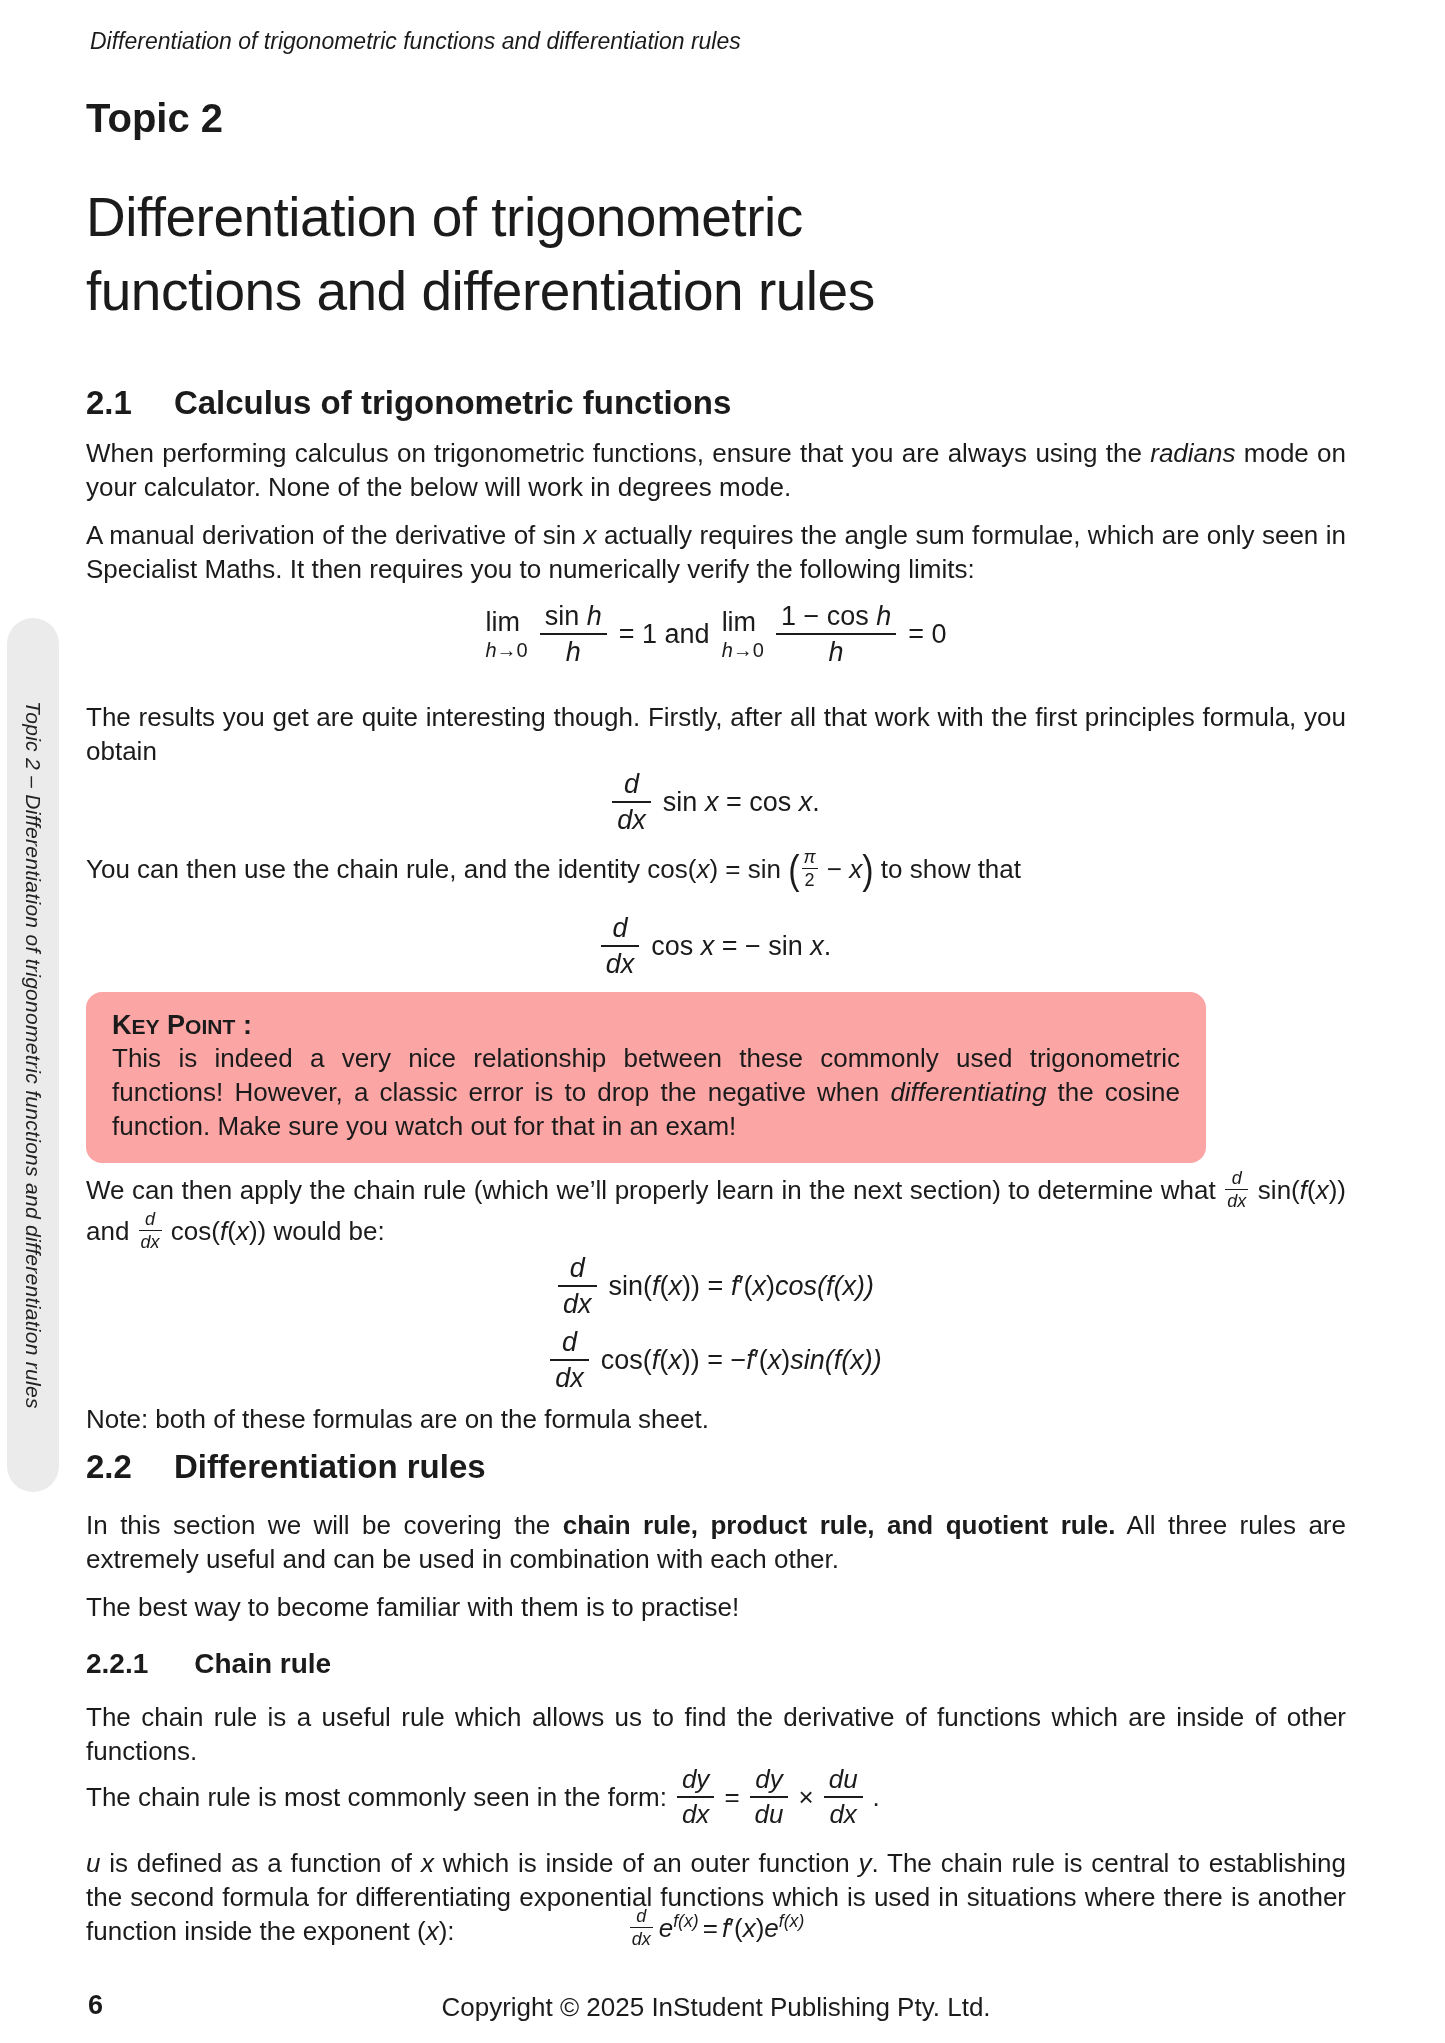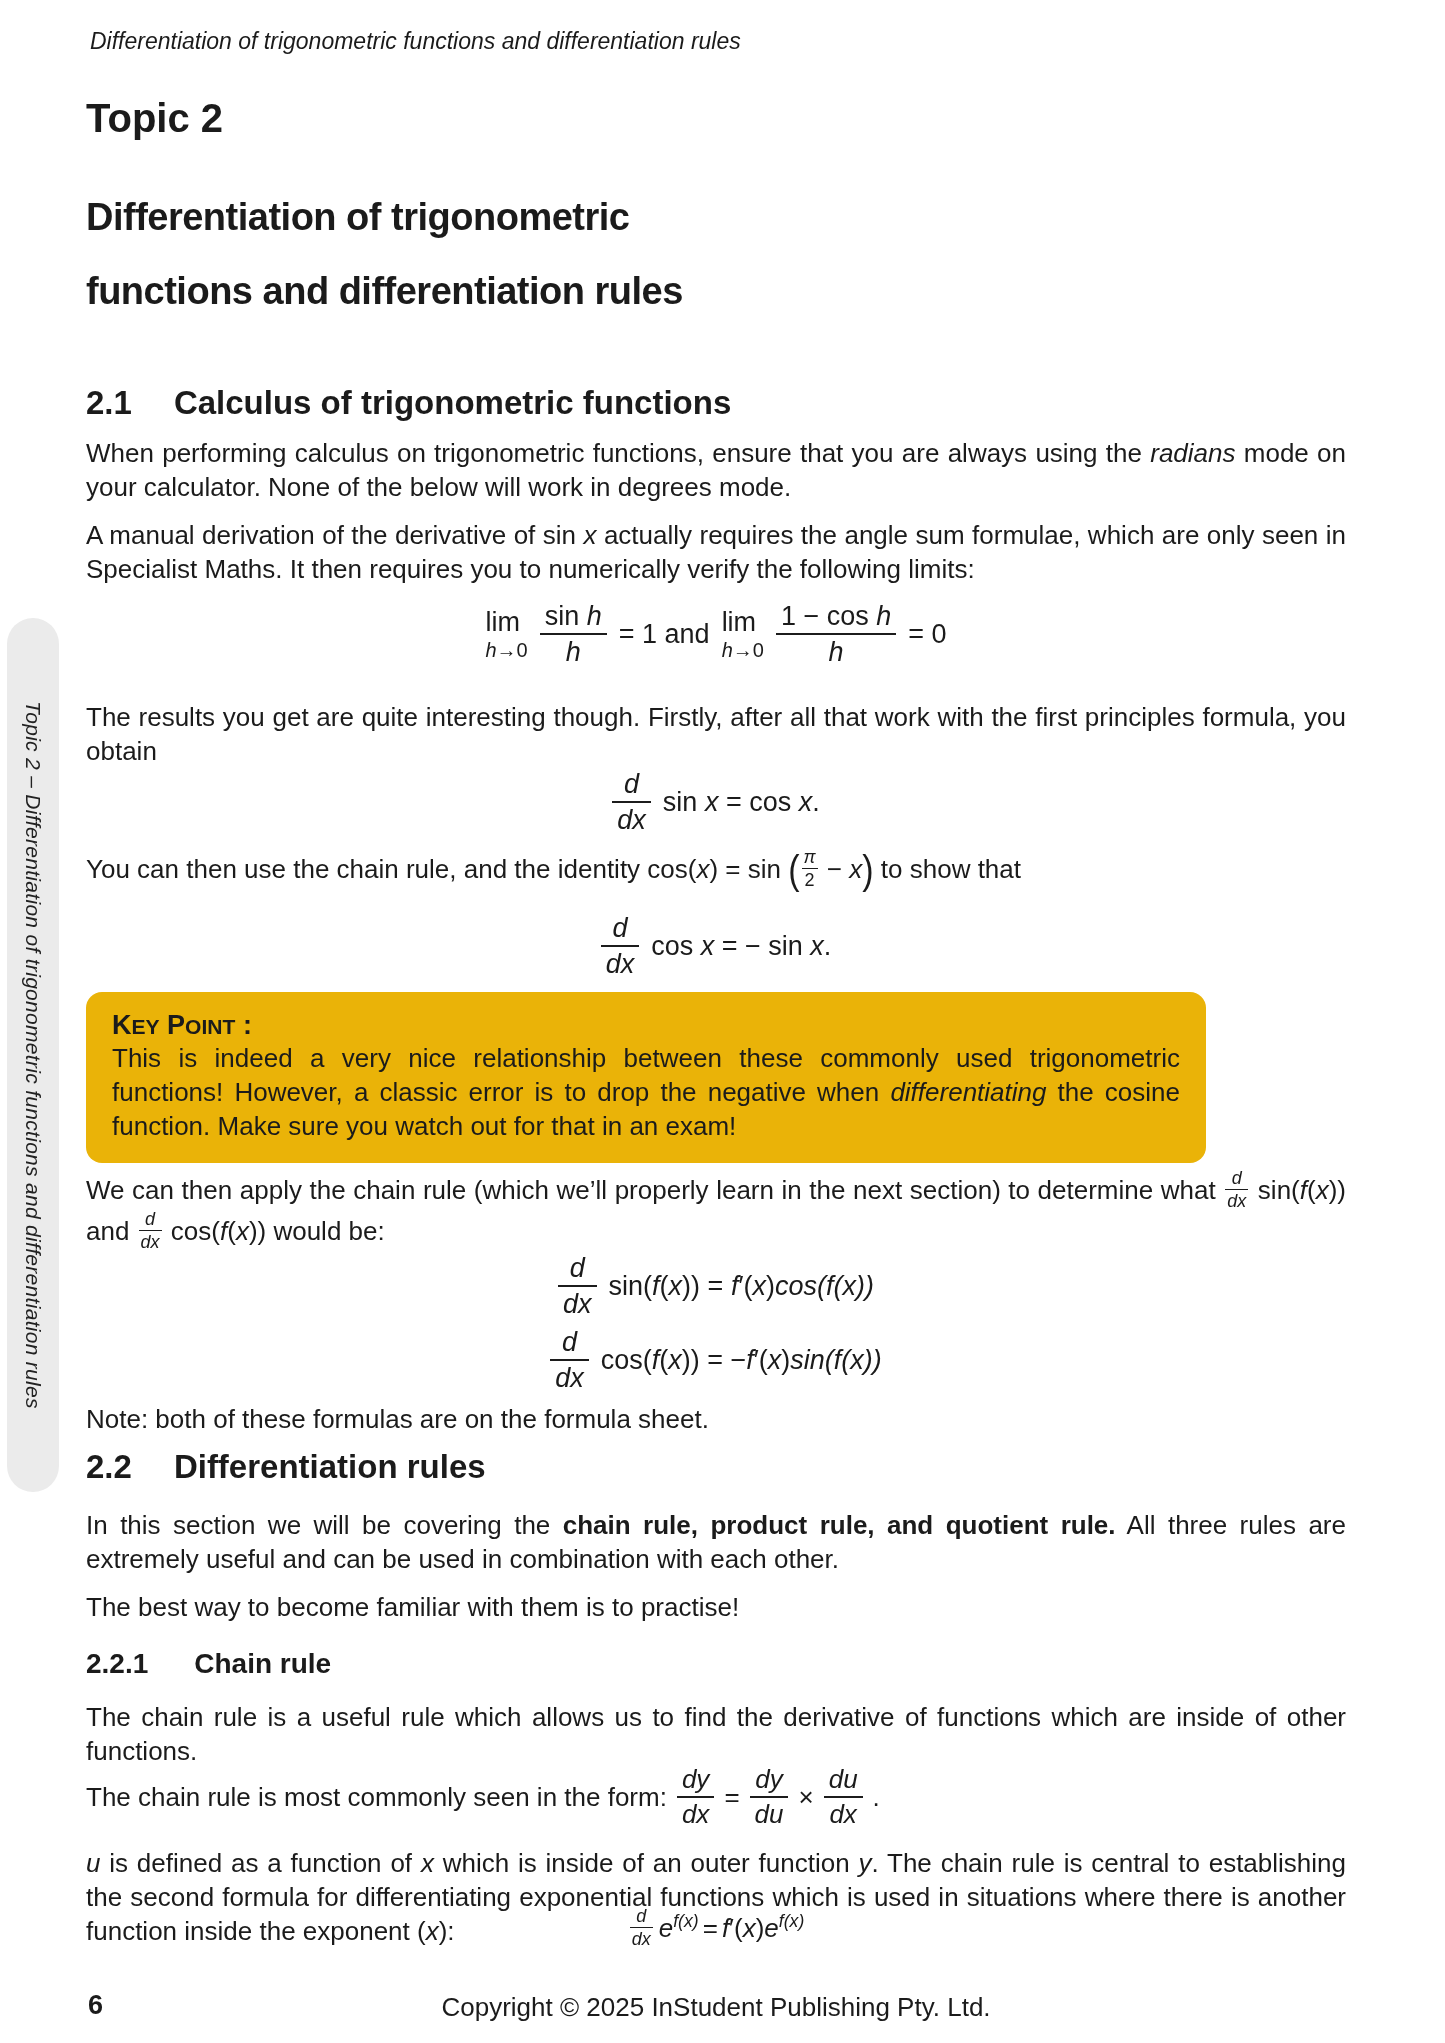--- a/index.html
+++ b/index.html
@@ -1,21 +1,21 @@
 <!DOCTYPE html>
 <html><head>
 <meta charset="utf-8">
 <style>
   html,body{margin:0;padding:0;background:#fff;}
   .page{position:relative;width:1445px;height:2043px;background:#ffffff;
         font-family:"Liberation Sans", sans-serif;color:#1b1b1b;overflow:hidden;padding-left:44px;}
   .abs{position:absolute;left:86px;width:1260px;}
   .runhead{position:absolute;left:90px;top:28px;font-size:23px;font-style:italic;color:#1b1b1b;}
   .kicker{position:absolute;left:86px;top:96px;font-size:40px;font-weight:700;}
-  .title{position:absolute;left:86px;top:180px;font-size:38px;line-height:74px;font-weight:700;letter-spacing:-0.5px;margin:0;}
+  .title{position:absolute;left:86px;top:180px;font-size:55px;line-height:74px;font-weight:400;letter-spacing:-0.5px;margin:0;}
   h2.sect{font-size:33px;font-weight:700;margin:0;}
   h3.ssect{font-size:28px;font-weight:700;margin:0;}
   .hnum{margin-right:42px;}
   .hnum3{margin-right:46px;}
   p.body{font-size:26px;line-height:34px;text-align:justify;margin:0;}
   p.left{text-align:left;}
   .nowrap{white-space:nowrap;}
   .it{font-style:italic;}
   .bd{font-weight:700;}
   .sc{font-size:0.78em;}
@@ -29,21 +29,21 @@
   .lim .lbl{display:block;}
   .lim .sub{display:block;font-size:20px;margin-top:4px;}
   
   .ifr{display:inline-block;text-align:center;vertical-align:middle;font-size:18px;line-height:1;position:relative;top:-3px;margin:0 2px;}
   .ifr .nu{display:block;border-bottom:1.6px solid #1c1c1c;padding:0 2px 2px;}
   .ifr .de{display:block;padding:2px 2px 0;}
   .bigp{display:inline-block;font-size:34px;line-height:1;vertical-align:middle;position:relative;top:-2px;transform:scaleY(1.2);}
   sup.msup{font-size:0.68em;vertical-align:super;line-height:0;}
   
   .keypoint{position:absolute;left:86px;top:992px;width:1120px;box-sizing:border-box;
-            background:#eab308;border-radius:16px;padding:18px 26px 20px;}
+            background:#fca5a5;border-radius:16px;padding:18px 26px 20px;}
   .kp-label{font-size:27px;font-weight:700;}
   .kp-body{margin-top:6px;}
   
   .sidetab{position:absolute;left:7px;top:618px;width:52px;height:874px;background:#ebebeb;
            border-radius:26px;display:flex;align-items:center;justify-content:center;}
   .sidetab span{writing-mode:vertical-rl;font-size:21px;font-style:italic;color:#222;white-space:nowrap;letter-spacing:0.3px;}
   
   .pagenum{position:absolute;left:88px;top:1990px;font-size:27px;font-weight:700;}
   .copyright{position:absolute;left:86px;top:1992px;width:1260px;text-align:center;font-size:26px;}
 </style>

